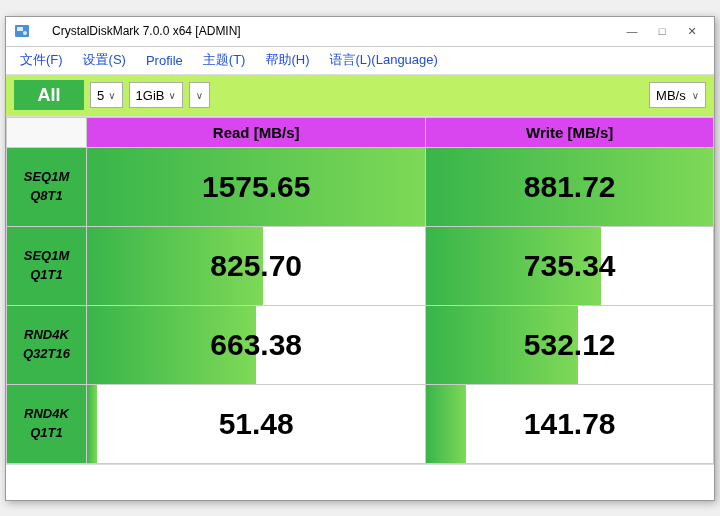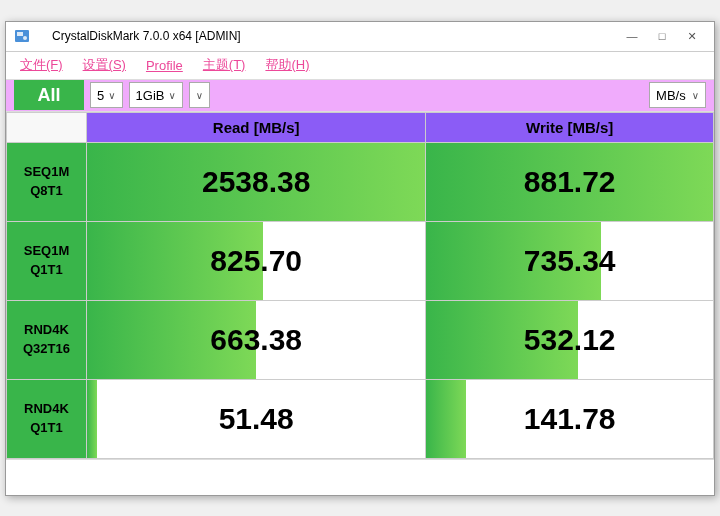--- a/index.html
+++ b/index.html
@@ -61,33 +61,32 @@
       display: flex;
       align-items: center;
       padding: 2px 6px;
       border-bottom: 1px solid #ddd;
       height: 28px;
       gap: 4px;
     }
     .menu-item {
       padding: 3px 8px;
       font-size: 13px;
-      color: #ec4899;
+      color: #1d4ed8;
       cursor: pointer;
       white-space: nowrap;
-      text-decoration: underline;
     }
     .toolbar {
-      background: #f0abfc;
+      background: #bef264;
       display: flex;
       align-items: center;
       padding: 6px 8px;
       border-bottom: 1px solid #ddd;
       gap: 6px;
-      height: 32px;
+      height: 42px;
     }
     .all-btn {
       background: #39b54a;
       color: white;
       font-size: 18px;
       font-weight: bold;
       width: 70px;
       height: 30px;
       border: none;
       cursor: pointer;
@@ -117,21 +116,21 @@
     }
     .main-content {
       background: white;
       padding: 0;
     }
     .bench-table {
       width: 100%;
       border-collapse: collapse;
     }
     .header-row td {
-      background: #8b5cf6;
+      background: #d946ef;
       text-align: center;
       font-size: 15px;
       font-weight: bold;
       color: #000;
       padding: 6px 0;
       border: 1px solid #ccc;
     }
     .header-row td:first-child {
       background: white;
       border: none;
@@ -142,20 +141,21 @@
     }
     .row-label {
       background: #39b54a;
       text-align: center;
       font-size: 13px;
       font-weight: bold;
       color: #000;
       width: 80px;
       padding: 4px;
       line-height: 1.4;
+      font-style: italic;
     }
     .bench-cell {
       position: relative;
       background: white;
       text-align: center;
       overflow: hidden;
     }
     .bench-cell .bar {
       position: absolute;
       left: 0;
@@ -204,20 +204,21 @@
       <button class="titlebar-btn close">✕</button>
     </div>
   </div>
 
   <div class="menubar">
     <span class="menu-item">文件(F)</span>
     <span class="menu-item">设置(S)</span>
     <span class="menu-item">Profile</span>
     <span class="menu-item">主题(T)</span>
     <span class="menu-item">帮助(H)</span>
+    <span class="menu-item">语言(L)(Language)</span>
   </div>
 
   <div class="toolbar">
     <button class="all-btn">All</button>
     <div class="dropdown">
       <span>5</span>
       <span class="dropdown-arrow">∨</span>
     </div>
     <div class="dropdown">
       <span>1GiB</span>
@@ -239,21 +240,21 @@
           <td style="width:80px; border:1px solid #ccc; background:#f8f8f8;"></td>
           <td>Read [MB/s]</td>
           <td>Write [MB/s]</td>
         </tr>
       </thead>
       <tbody id="bench-tbody">
       <tr class="bench-row">
             <td class="row-label"><span>SEQ1M</span><br><span>Q8T1</span></td>
             <td class="bench-cell">
       <div class="bar" style="width:100%"></div>
-      <span class="value">2538.38</span>
+      <span class="value">1575.65</span>
     </td>
             <td class="bench-cell">
       <div class="bar" style="width:100%"></div>
       <span class="value">881.72</span>
     </td>
           </tr>
           <tr class="bench-row">
             <td class="row-label"><span>SEQ1M</span><br><span>Q1T1</span></td>
             <td class="bench-cell">
       <div class="bar" style="width:52%"></div>

